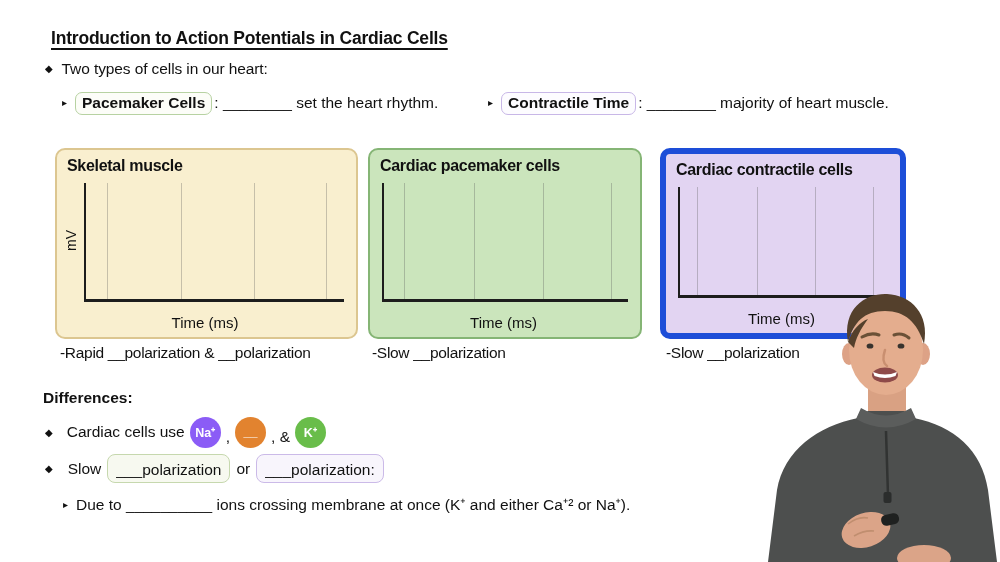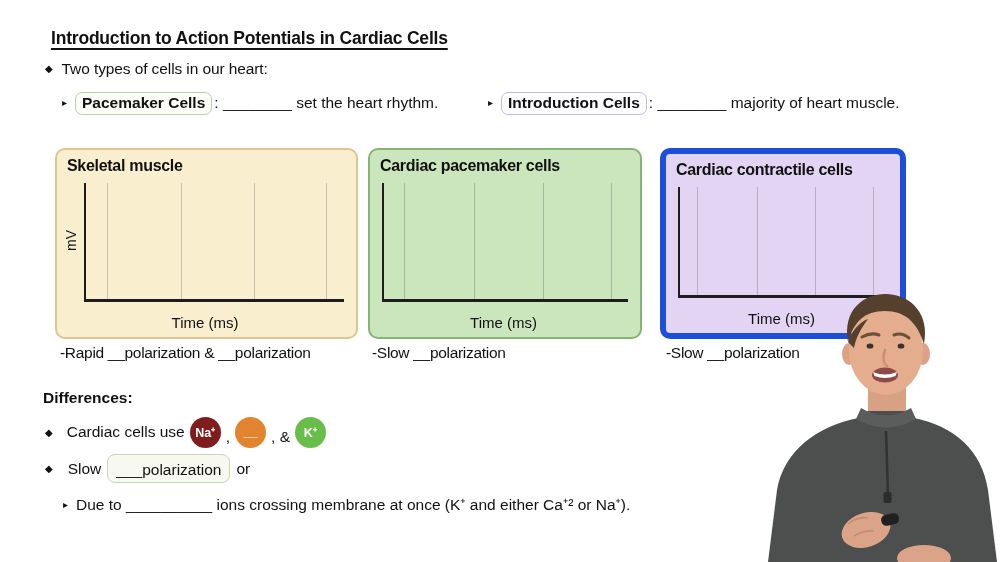--- a/index.html
+++ b/index.html
@@ -38,21 +38,21 @@
   .xlab{position:absolute;bottom:6px;left:25px;right:28px;text-align:center;font-size:15px}
 
   .caption{position:absolute;top:344px;font-size:15.5px;letter-spacing:-0.3px;white-space:nowrap}
   .c1{left:60px}.c2{left:372px}.c3{left:666px}
 
   .diff-head{position:absolute;left:43px;top:389px;font-size:15.5px;font-weight:bold}
   .ions-line{position:absolute;left:45px;top:416px;height:32px;display:flex;
              align-items:center;font-size:15.5px;gap:5px;white-space:nowrap}
   .ion{display:inline-flex;width:31px;height:31px;border-radius:50%;color:#fff;
        font-weight:bold;font-size:12.5px;align-items:center;justify-content:center;flex:0 0 auto}
-  .ion-na{background:#7f1d1d}.ion-blank{background:#E2832F}.ion-k{background:#69BD4A}
+  .ion-na{background:#8b5cf6}.ion-blank{background:#E2832F}.ion-k{background:#69BD4A}
   .sep{align-self:flex-end;padding-bottom:2px}
 
   .slow-line{position:absolute;left:45px;top:454px;display:flex;align-items:center;
              font-size:15.5px;gap:6px;white-space:nowrap}
   .blankbox{display:inline-block;border-radius:8px;padding:6px 8px 3px}
   .blankbox.green{border:1.5px solid #c6d8ae;background:#f7f9f0}
   .blankbox.purple{border:1.5px solid #cbbae8;background:#f8f5fc}
 
   .due-line{position:absolute;left:63px;top:493px;font-size:15.5px;white-space:nowrap}
 
@@ -67,21 +67,21 @@
 
   <div class="line l-intro">
     <span class="diamond">◆</span><span>Two types of cells in our heart:</span>
   </div>
 
   <div class="sub sub-pace">
     <span class="tri">▸</span><span class="boxed green">Pacemaker Cells</span><span>: ________ set the heart rhythm.</span>
   </div>
 
   <div class="sub sub-contr">
-    <span class="tri">▸</span><span class="boxed purple">Introduction Cells</span><span>: ________ majority of heart muscle.</span>
+    <span class="tri">▸</span><span class="boxed purple">Contractile Time</span><span>: ________ majority of heart muscle.</span>
   </div>
 
   <div class="panel p1">
     <div class="ptitle">Skeletal muscle</div>
     <div class="chart">
       <i class="gl gl1"></i>
       <i class="gl gl2"></i>
       <i class="gl gl3"></i>
       <i class="gl gl4"></i>
       <span class="ylab">mV</span>
@@ -127,20 +127,21 @@
     <span class="ion ion-blank">__</span>
     <span class="sep">, &amp;</span>
     <span class="ion ion-k">K⁺</span>
   </div>
 
   <div class="slow-line">
     <span class="diamond">◆</span>
     <span>Slow</span>
     <span class="blankbox green">___polarization</span>
     <span>or</span>
+    <span class="blankbox purple">___polarization:</span>
   </div>
 
   <div class="due-line">
     <span class="tri">▸</span><span>Due to __________ ions crossing membrane at once (K⁺ and either Ca⁺² or Na⁺).</span>
   </div>
 
   <svg class="instructor" viewBox="0 0 236 270" width="236" height="270" aria-hidden="true">
 
     <rect x="104" y="86" width="38" height="40" fill="#d9a183"></rect>
 

